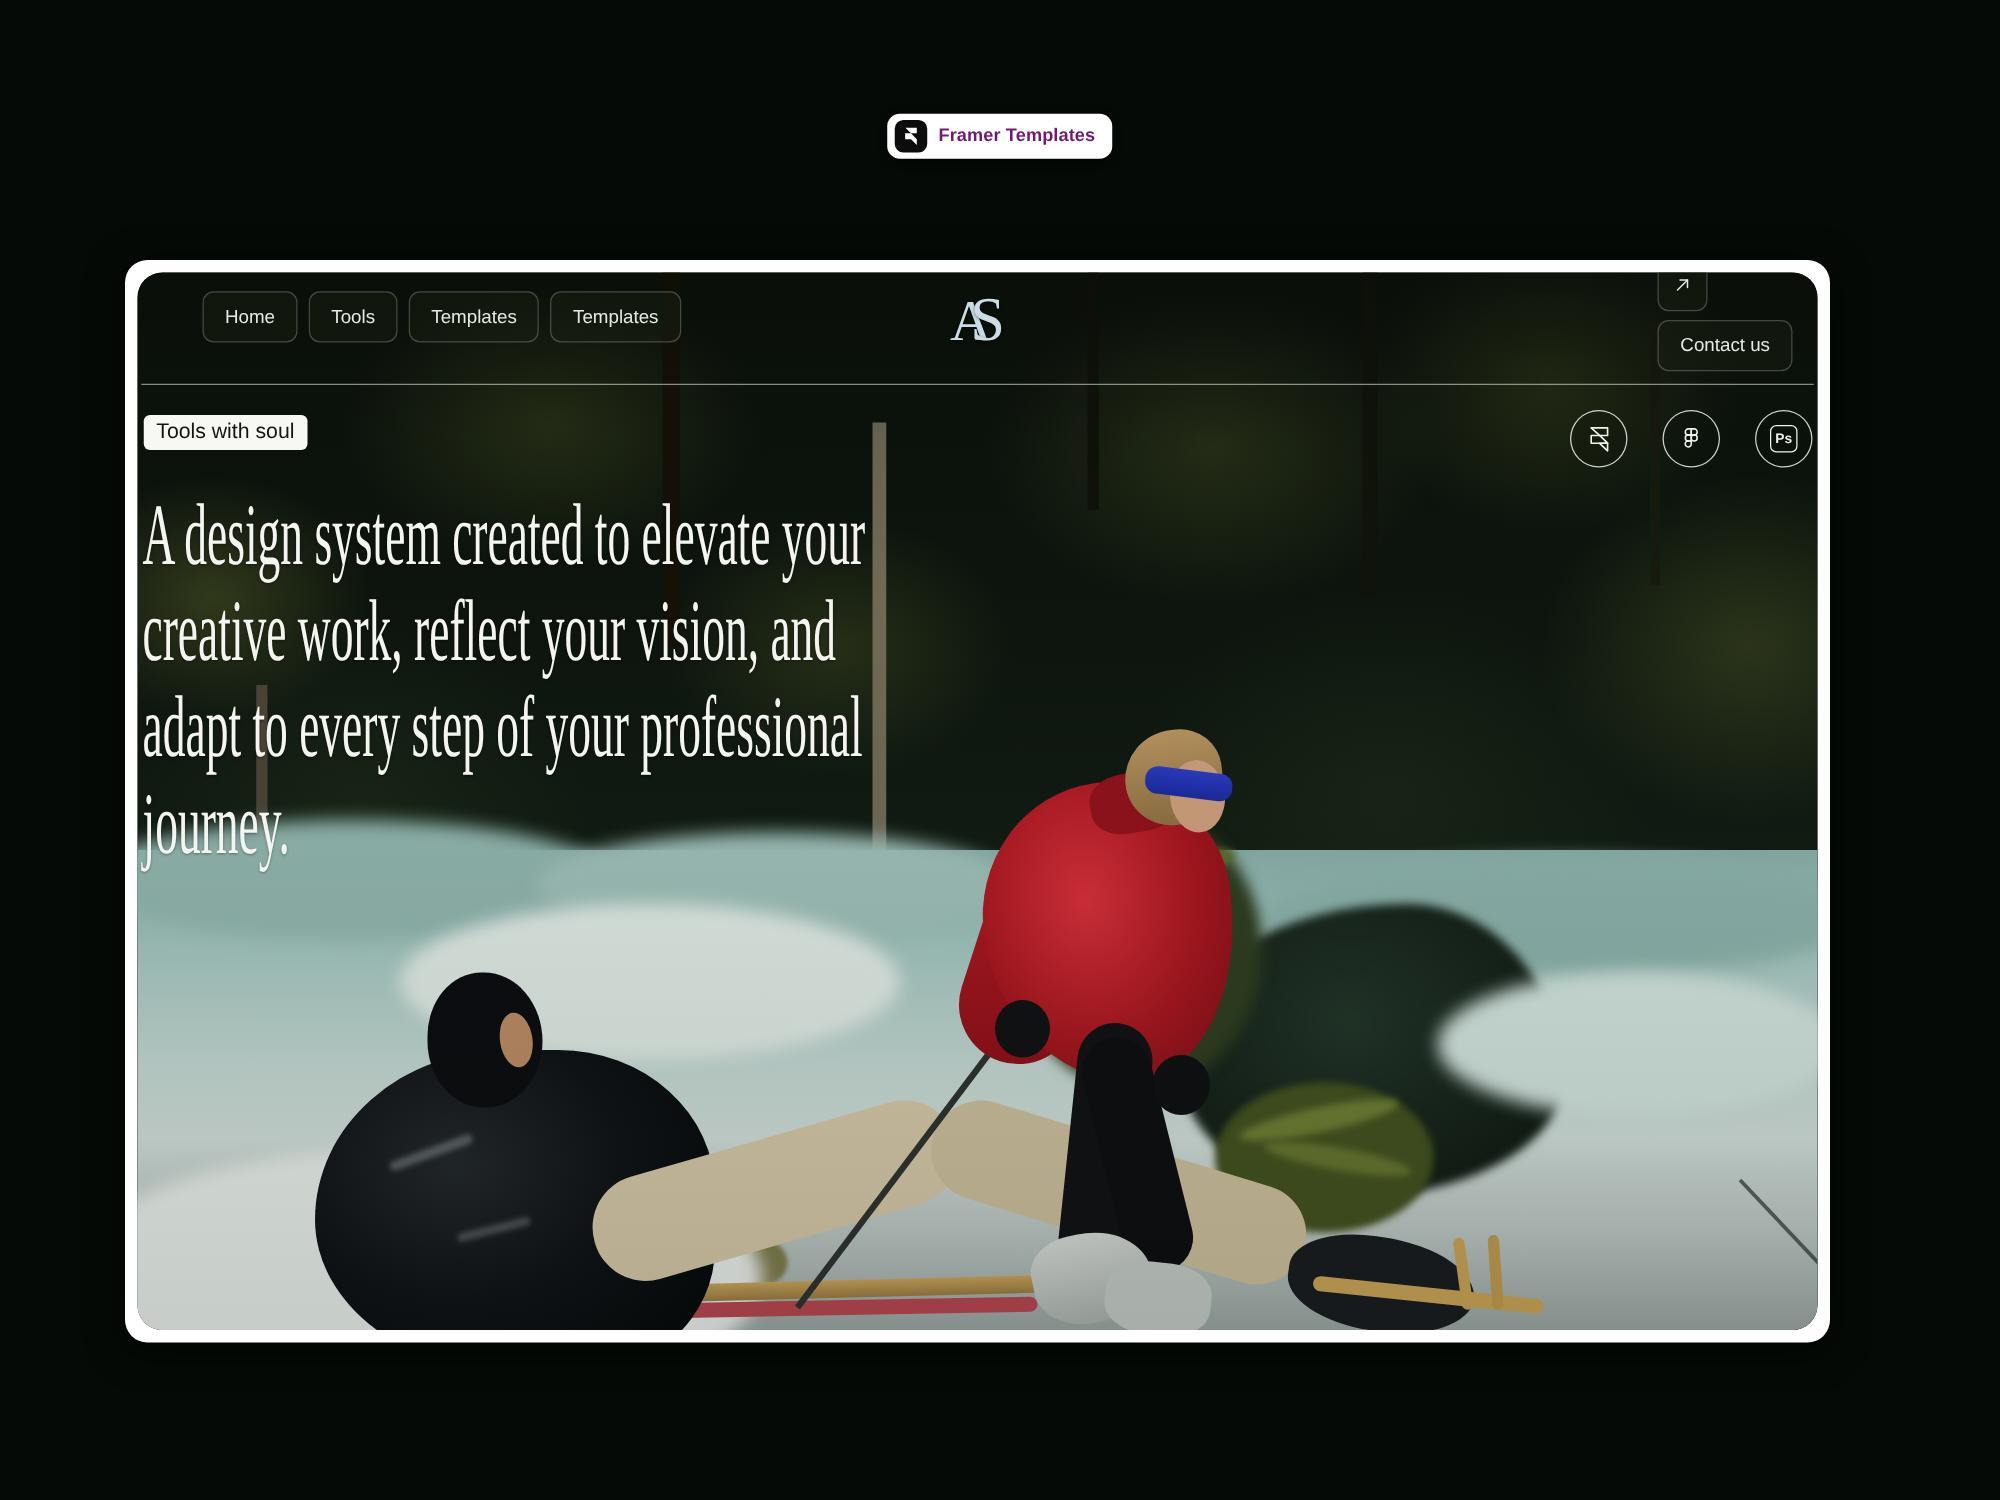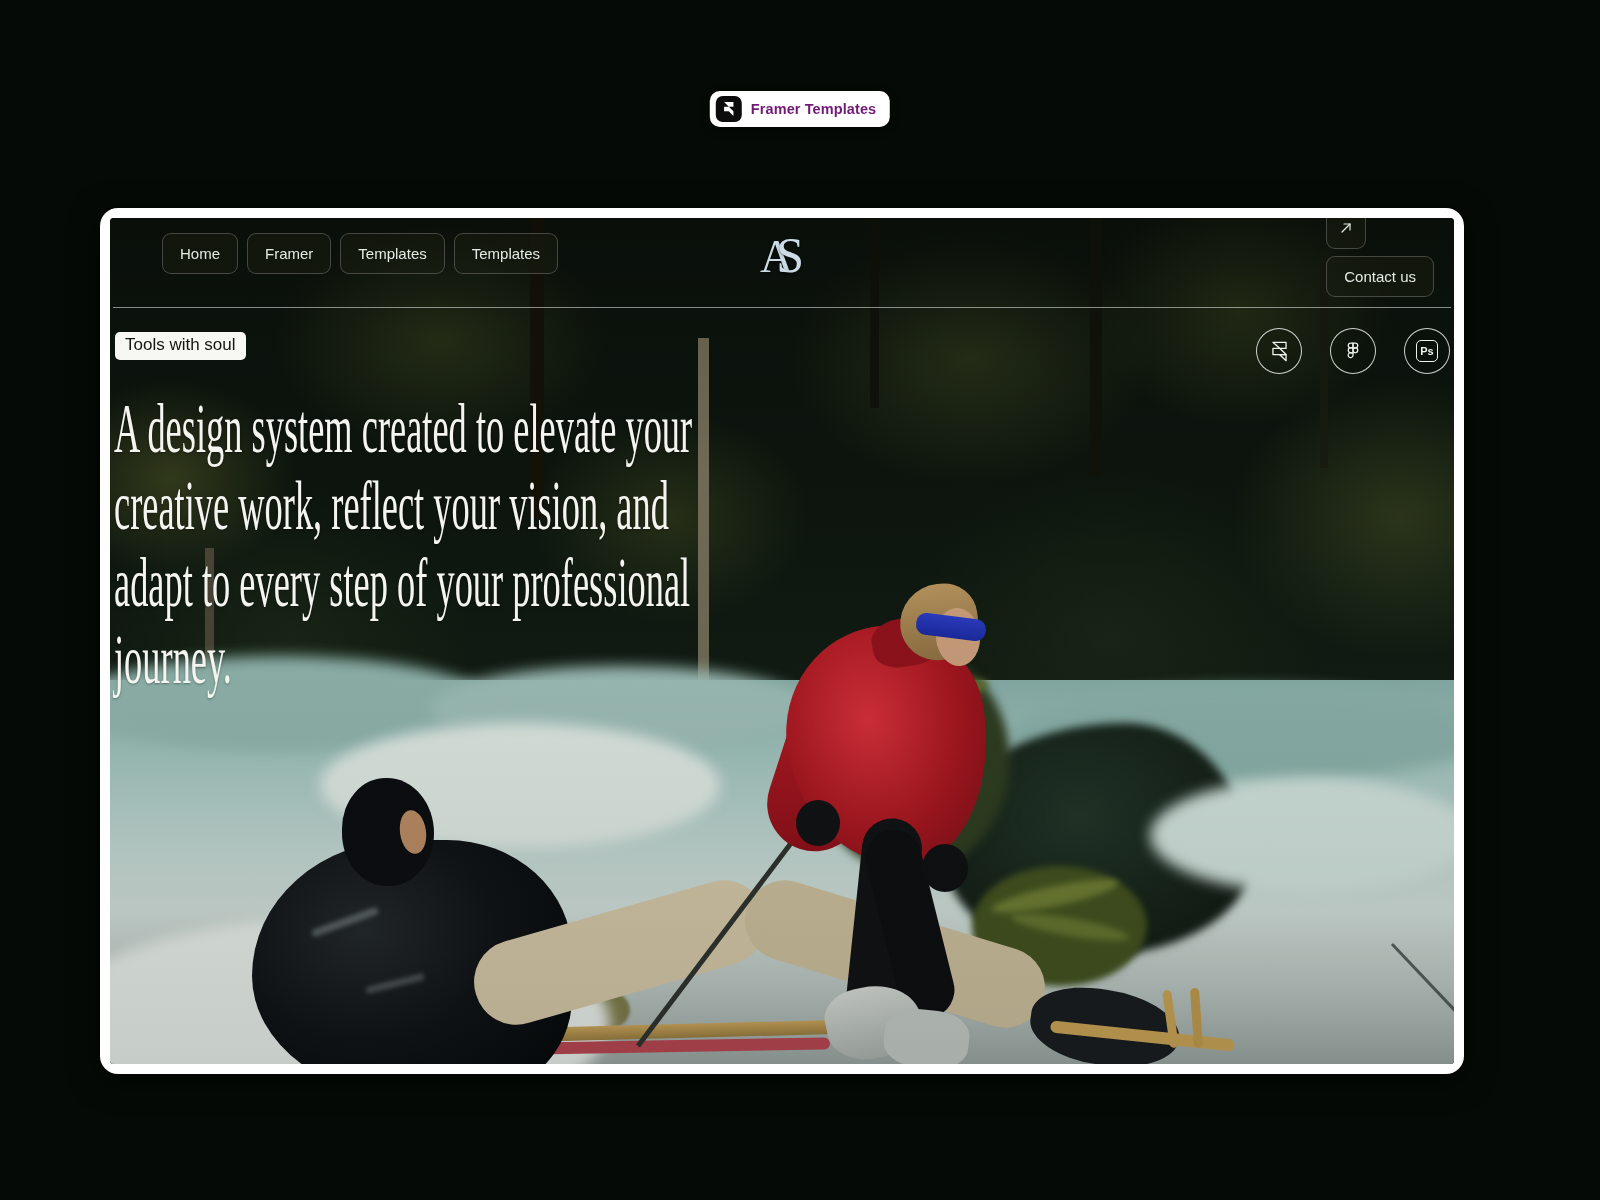--- a/index.html
+++ b/index.html
@@ -10,21 +10,21 @@
   .top-badge { position:absolute; top:91px; left:50%; transform:translateX(-50%);
     background:#ffffff; border-radius:10px; padding:5px 14px 5px 6px;
     display:flex; align-items:center; gap:9px; box-shadow:0 2px 8px rgba(0,0,0,.4); }
   .top-badge .framer-chip { width:26px; height:26px; background:#0c0c0c; border-radius:7px;
     display:flex; align-items:center; justify-content:center; }
   .top-badge .label { font-size:14.5px; font-weight:bold; color:#701a75; letter-spacing:.1px; }
 
   
   .window { position:absolute; left:100px; top:208px; width:1364px; height:866px;
     background:#ffffff; border-radius:18px; padding:10px; box-shadow:0 6px 30px rgba(0,0,0,.5); }
-  .scene { position:relative; width:1344px; height:846px; border-radius:4px; overflow:hidden;
+  .scene { position:relative; width:1344px; height:846px; border-radius:20px; overflow:hidden;
     background:#0c130d; }
 
   .scene .abs { position:absolute; }
 
   
   .forest { inset:0;
     background:
       radial-gradient(180px 140px at 60px 260px,  rgba(104,112,48,.40), transparent 70%),
       radial-gradient(240px 160px at 330px 120px, rgba(88,100,42,.35),  transparent 70%),
       radial-gradient(200px 150px at 560px 300px, rgba(96,106,44,.30),  transparent 70%),
@@ -166,21 +166,21 @@
     <div class="abs" style="left:772px; top:610px; width:56px; height:192px; background:#0c0e10; border-radius:30px; transform:rotate(-14deg);"></div>
     <div class="abs" style="left:812px; top:626px; width:46px; height:48px; background:#0e1012; border-radius:50%;"></div>
     <div class="abs" style="left:716px; top:768px; width:95px; height:72px; background:linear-gradient(180deg,#d4d9d5,#aab1ad); border-radius:40% 60% 50% 50%; transform:rotate(-12deg);"></div>
     <div class="abs" style="left:774px; top:792px; width:85px; height:58px; background:#c2c9c5; border-radius:40%; transform:rotate(6deg);"></div>
 
     <div class="abs overlay-tint"></div>
 
     <div class="abs navbar">
       <div class="nav-left">
         <button class="nav-btn">Home</button>
-        <button class="nav-btn">Framer</button>
+        <button class="nav-btn">Tools</button>
         <button class="nav-btn">Templates</button>
         <button class="nav-btn">Templates</button>
       </div>
       <div class="nav-right">
         <button class="nav-btn icon-btn">
           <span>
             <svg width="16" height="16" viewBox="0 0 24 24" fill="none" stroke="#e3ebe4" stroke-width="1.8" stroke-linecap="round" stroke-linejoin="round">
                 <path d="M6 18 18 6"></path>
                 <path d="M9 6h9v9"></path>
               </svg>

